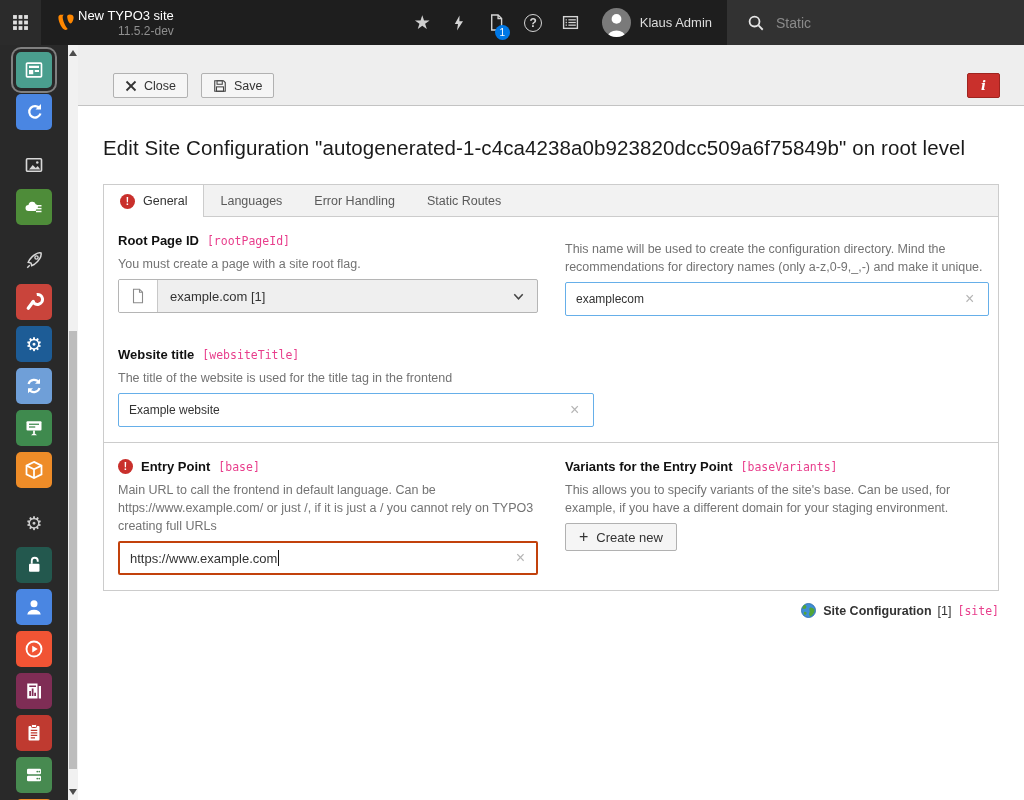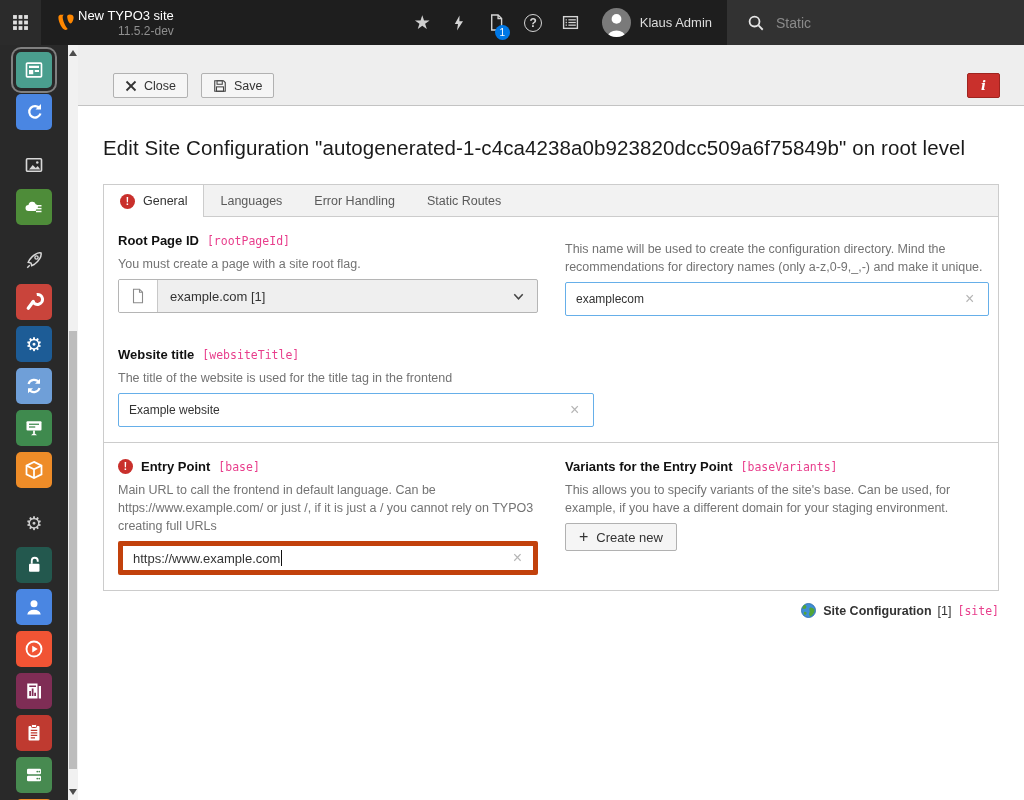--- a/index.html
+++ b/index.html
@@ -71,21 +71,21 @@
   .flabel { font-size:13px; font-weight:bold; color:#111; display:flex; align-items:center; gap:8px; }
   .code { font-family:"DejaVu Sans Mono", monospace; font-size:11.5px; color:#e83e8c; font-weight:normal; }
   .fdesc { font-size:12.5px; color:#737373; line-height:18px; margin-top:7px; max-width:432px; }
   .fctl { margin-top:6px; position:relative; }
 
   .form-input { height:34px; border:1px solid #66afe9; border-radius:2px; font-size:12px; color:#333;
     padding:0 30px 0 10px; width:424px; font-family:inherit; outline:none; background:#fff; }
   .w476 { width:476px; }
   .clear-x { position:absolute; right:11px; top:50%; transform:translateY(-50%); color:#b5b5b5; font-size:16px; line-height:1; cursor:pointer; }
 
-  .divinput { display:flex; align-items:center; width:420px; height:34px; border:5px solid #c2410c; border-radius:2px;
+  .divinput { display:flex; align-items:center; width:420px; height:34px; border:2px solid #c2410c; border-radius:2px;
     padding:0 30px 0 10px; font-size:13px; color:#333; background:#fff; cursor:text; position:relative; }
   .caret { width:1px; height:16px; background:#111; margin-left:1px; }
   .divinput .clear-x { right:11px; }
 
   .selectwrap { display:flex; width:420px; height:34px; border:1px solid #b5b5b5; border-radius:2px; background:#efefef; overflow:hidden; cursor:pointer; }
   .sel-addon { width:39px; background:#fff; border-right:1px solid #c8c8c8; display:flex; align-items:center; justify-content:center; flex:none; }
   .sel-value { flex:1; display:flex; align-items:center; padding:0 12px; font-size:13px; color:#333; }
   .sel-chev { width:38px; display:flex; align-items:center; justify-content:center; flex:none; }
 
   .btn-create { height:28px; font-size:13px; padding:0 13px; gap:8px; }

